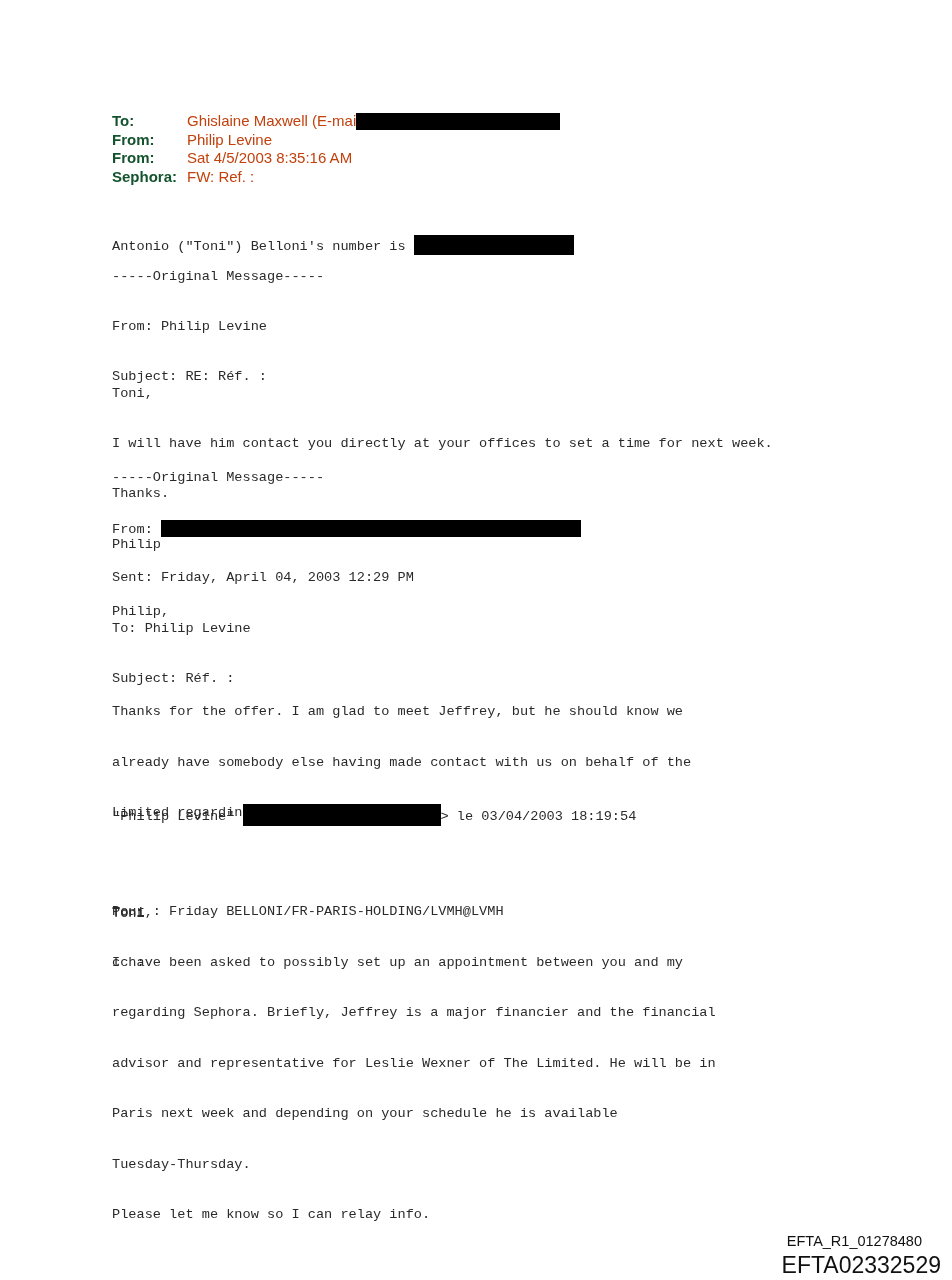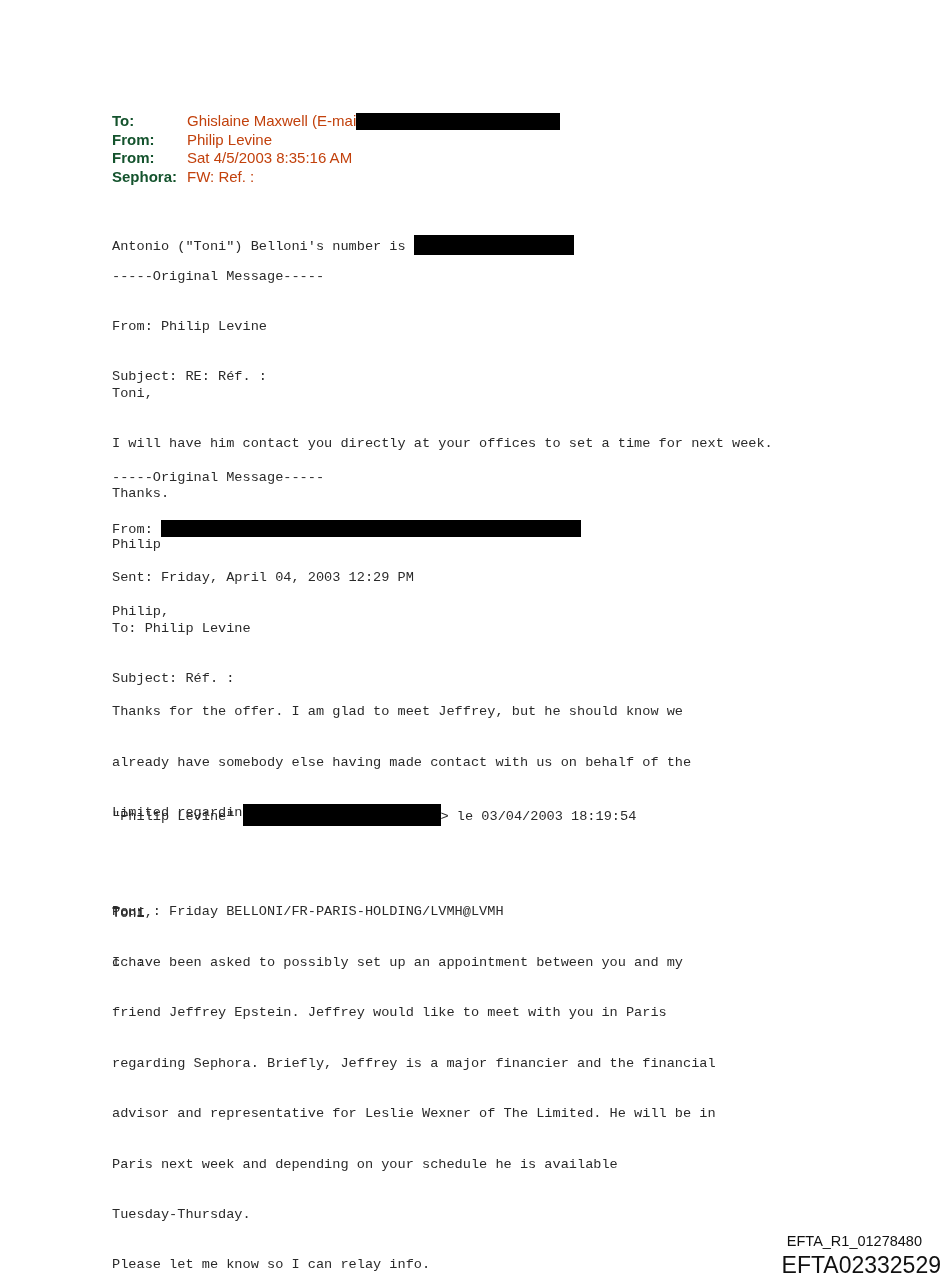--- a/index.html
+++ b/index.html
@@ -122,21 +122,20 @@
 <div class="mono" style="top:770px;">
   <div class="line"><span>"Philip Levine" </span><span class="redact" style="width:198px;height:22px;vertical-align:-6px;"></span><span>&gt; le 03/04/2003 18:19:54</span></div>
   <div class="line"></div>
   <div class="line">Pour : Friday BELLONI/FR-PARIS-HOLDING/LVMH@LVMH</div>
   <div class="line">cc :</div>
 </div>
 
 <div class="mono" style="top:871px;">
   <div class="line">Toni,</div>
   <div class="line">I have been asked to possibly set up an appointment between you and my</div>
-  <div class="line">friend Jeffrey Epstein. Jeffrey would like to meet with you in Paris</div>
   <div class="line">regarding Sephora. Briefly, Jeffrey is a major financier and the financial</div>
   <div class="line">advisor and representative for Leslie Wexner of The Limited. He will be in</div>
   <div class="line">Paris next week and depending on your schedule he is available</div>
   <div class="line">Tuesday-Thursday.</div>
   <div class="line">Please let me know so I can relay info.</div>
   
   
 </div>
 
 <div class="stamp" style="top:1233px;right:30px;font-size:14.5px;">EFTA_R1_01278480</div>

